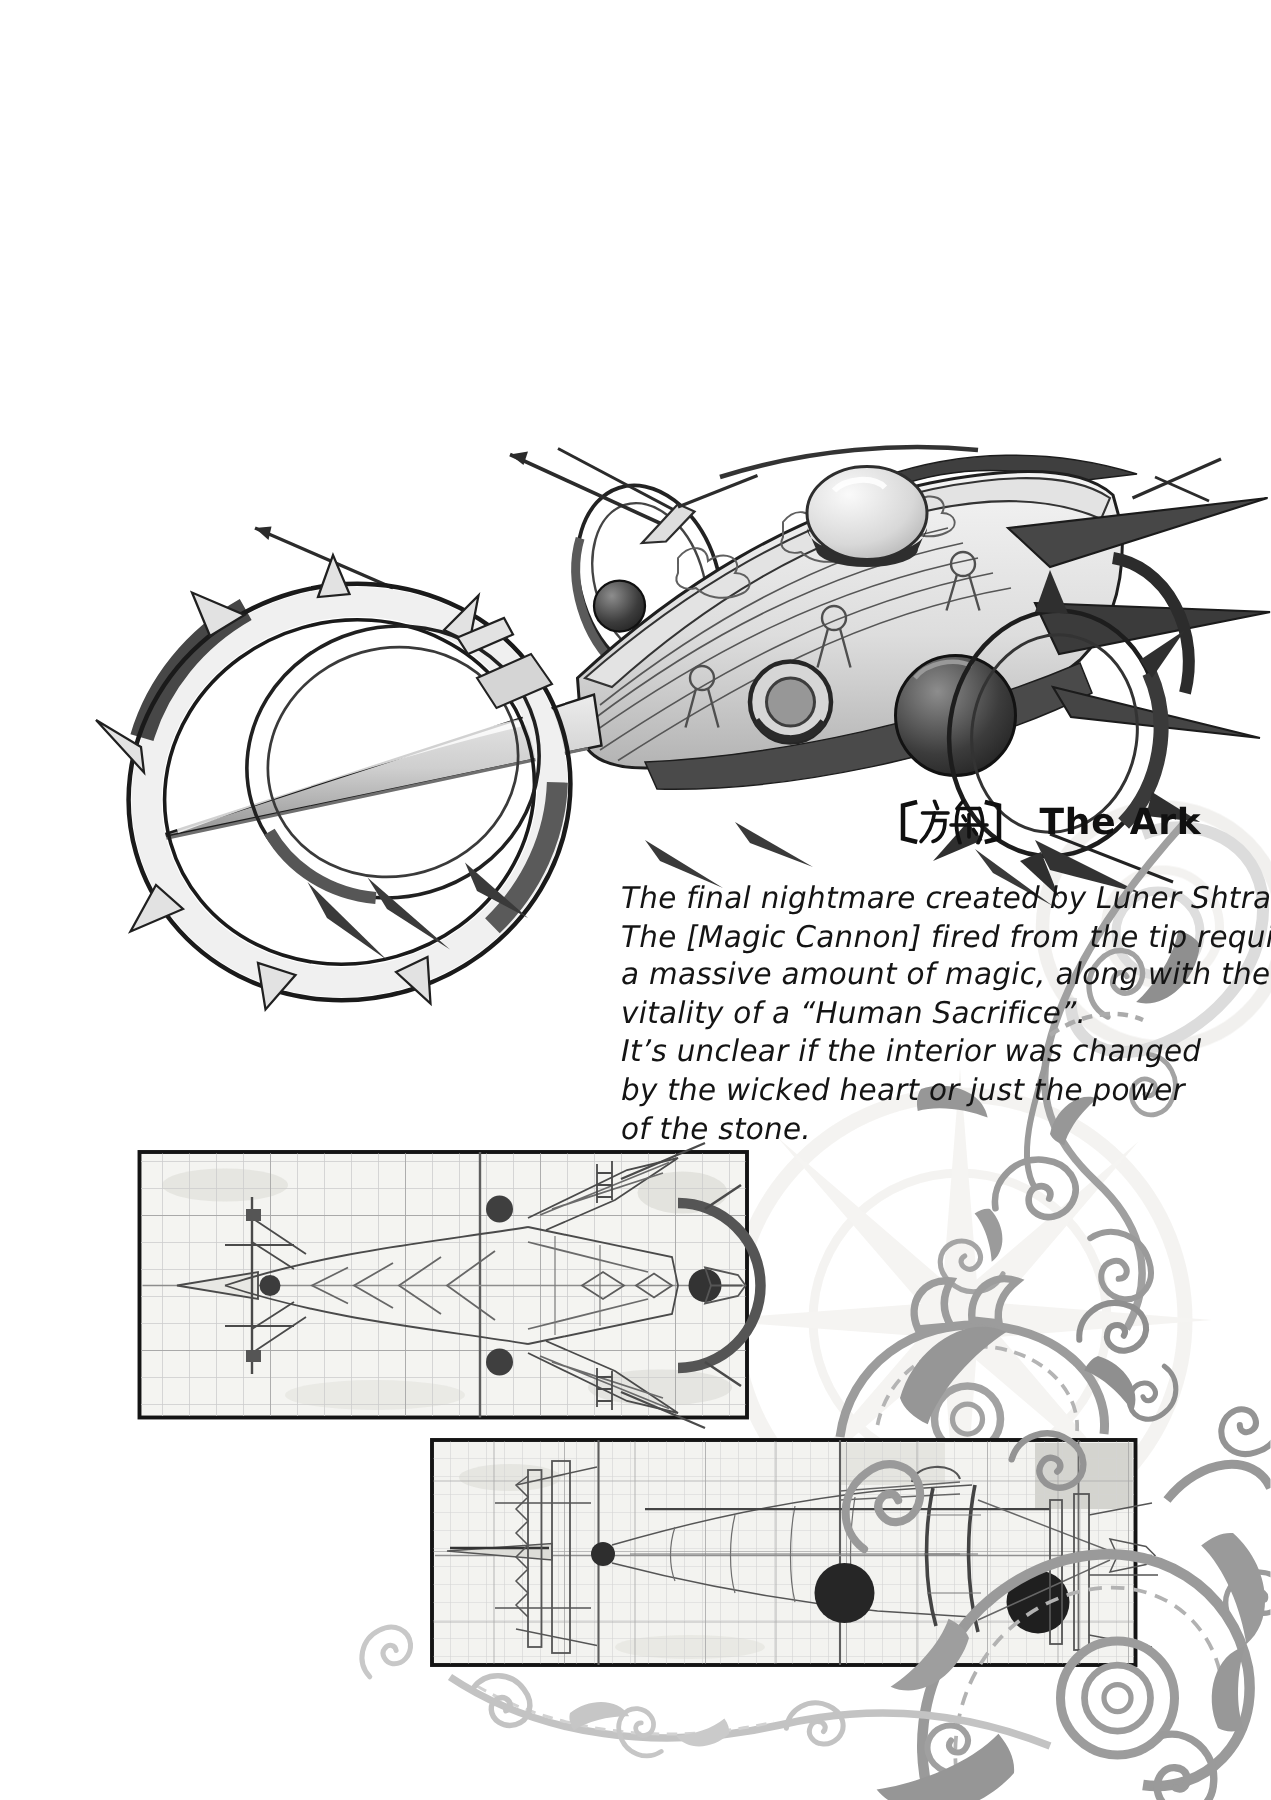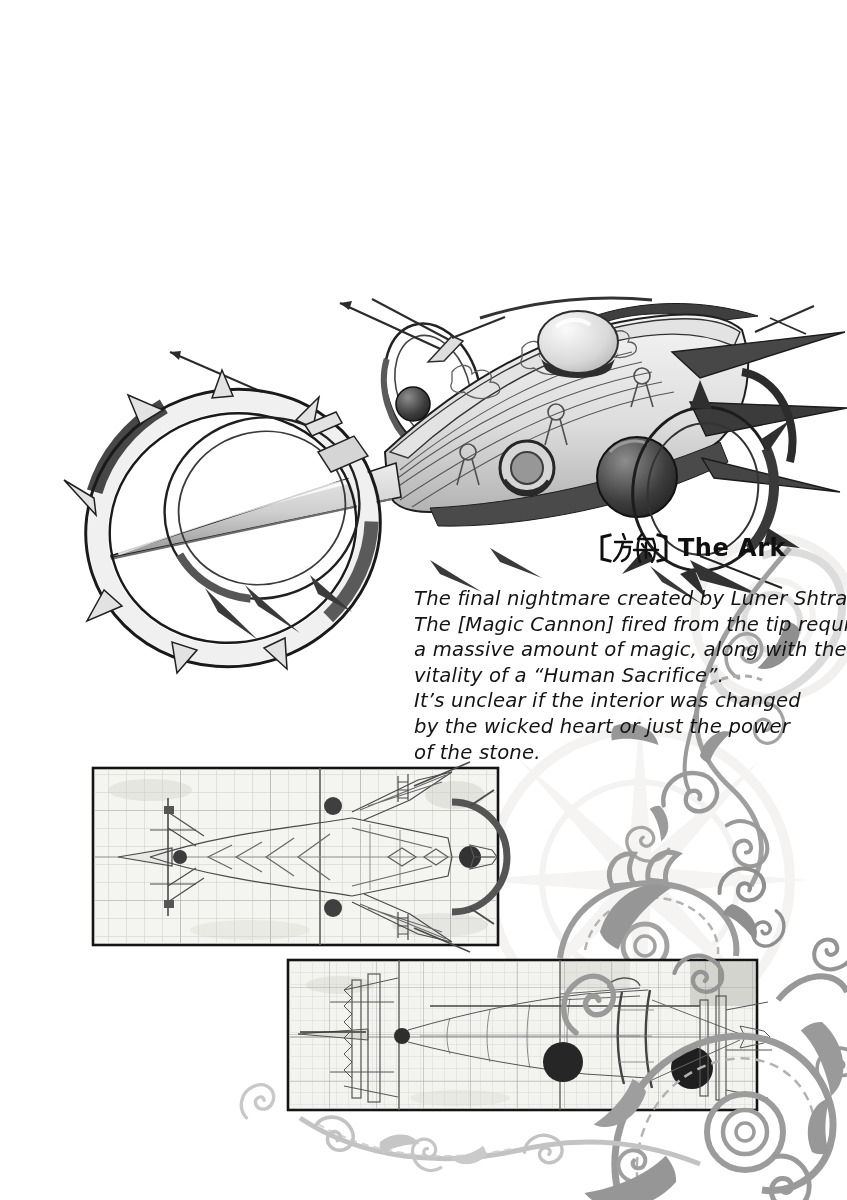--- a/index.html
+++ b/index.html
@@ -1,19 +1,19 @@
 <!DOCTYPE html>
 <html><head>
 <meta charset="utf-8">
 <style>
   html,body{margin:0;padding:0;background:#fff;}
   .page{position:relative;width:847px;height:1200px;background:#fff;overflow:hidden;
         font-family:"DejaVu Sans",sans-serif;}
   .art{position:absolute;left:0;top:0;width:847px;height:1200px;}
-  .title{position:absolute;left:597px;top:533px;display:flex;align-items:center;gap:7px;color:#101010;}
+  .title{position:absolute;left:597px;top:533px;display:flex;align-items:center;gap:22px;color:#101010;}
   .title-kanji{display:block;}
   .title-en{font-size:24px;font-weight:bold;letter-spacing:.5px;white-space:nowrap;}
   .desc{position:absolute;left:414px;top:586px;width:420px;color:#141414;
         font-style:italic;font-size:20px;line-height:25.6px;letter-spacing:.2px;}
   .desc div{white-space:nowrap;transform:scaleX(.98);transform-origin:left;}
 </style>
 </head>
 <body>
 
 <div class="page">

